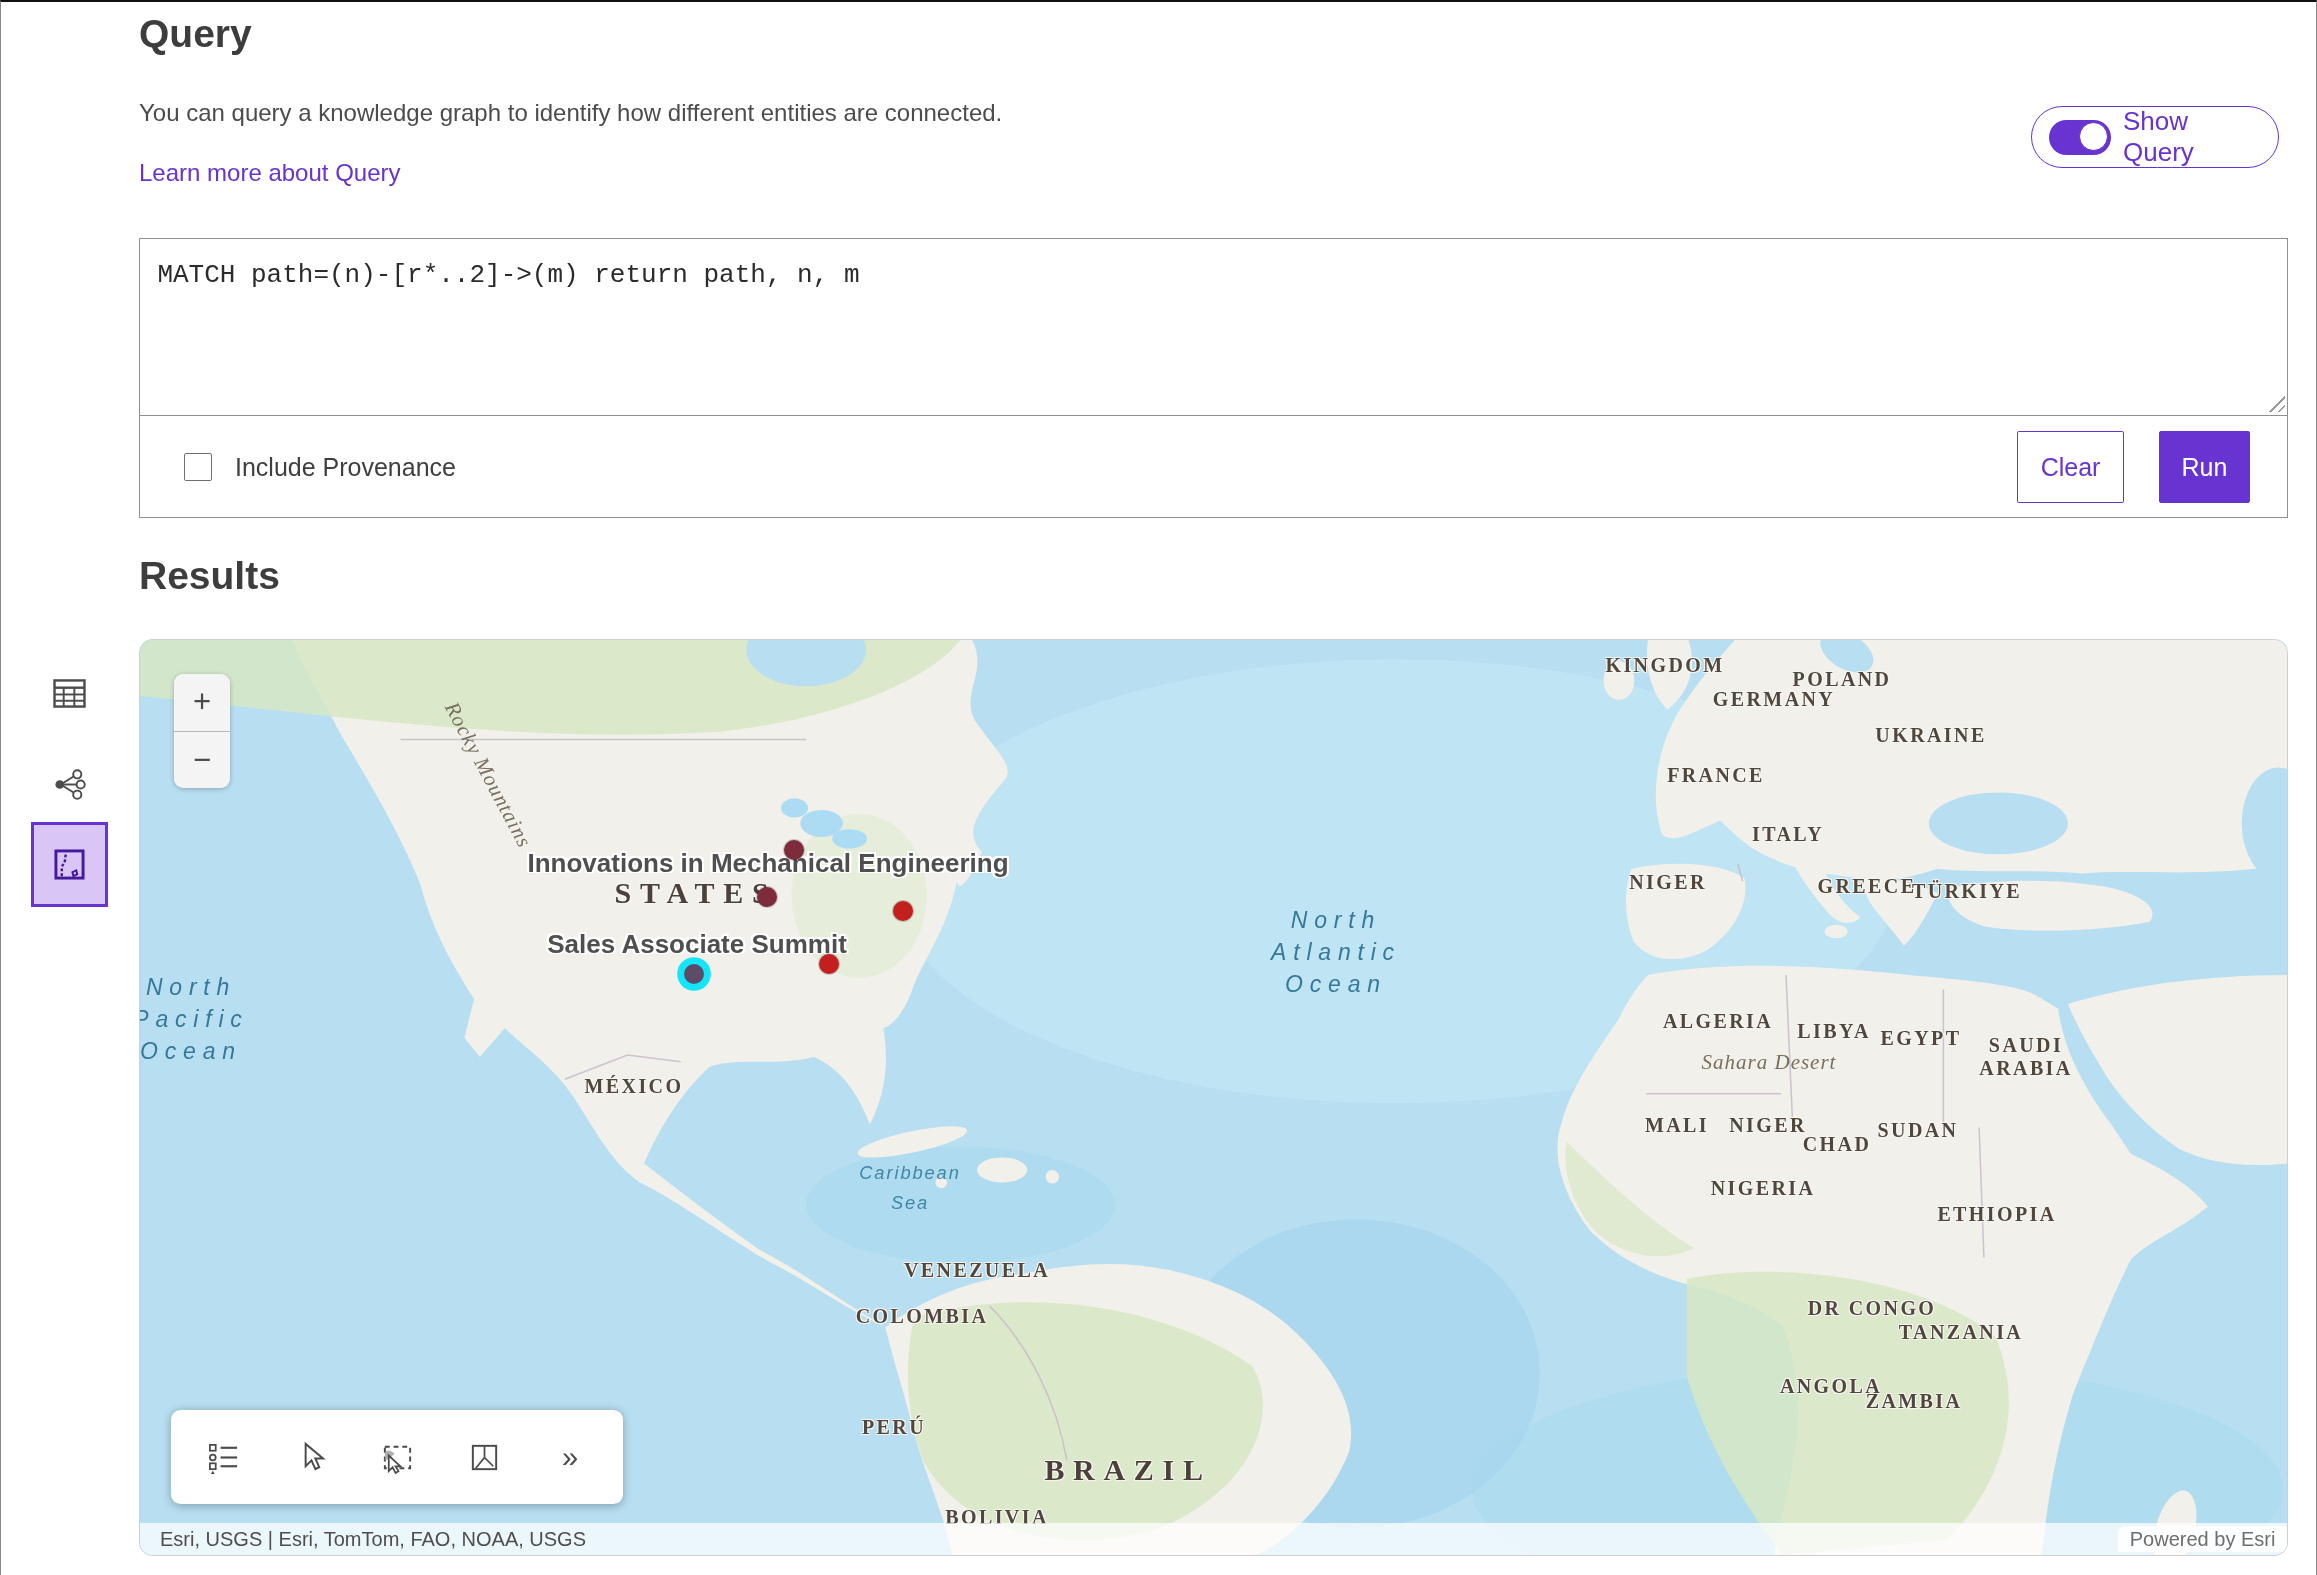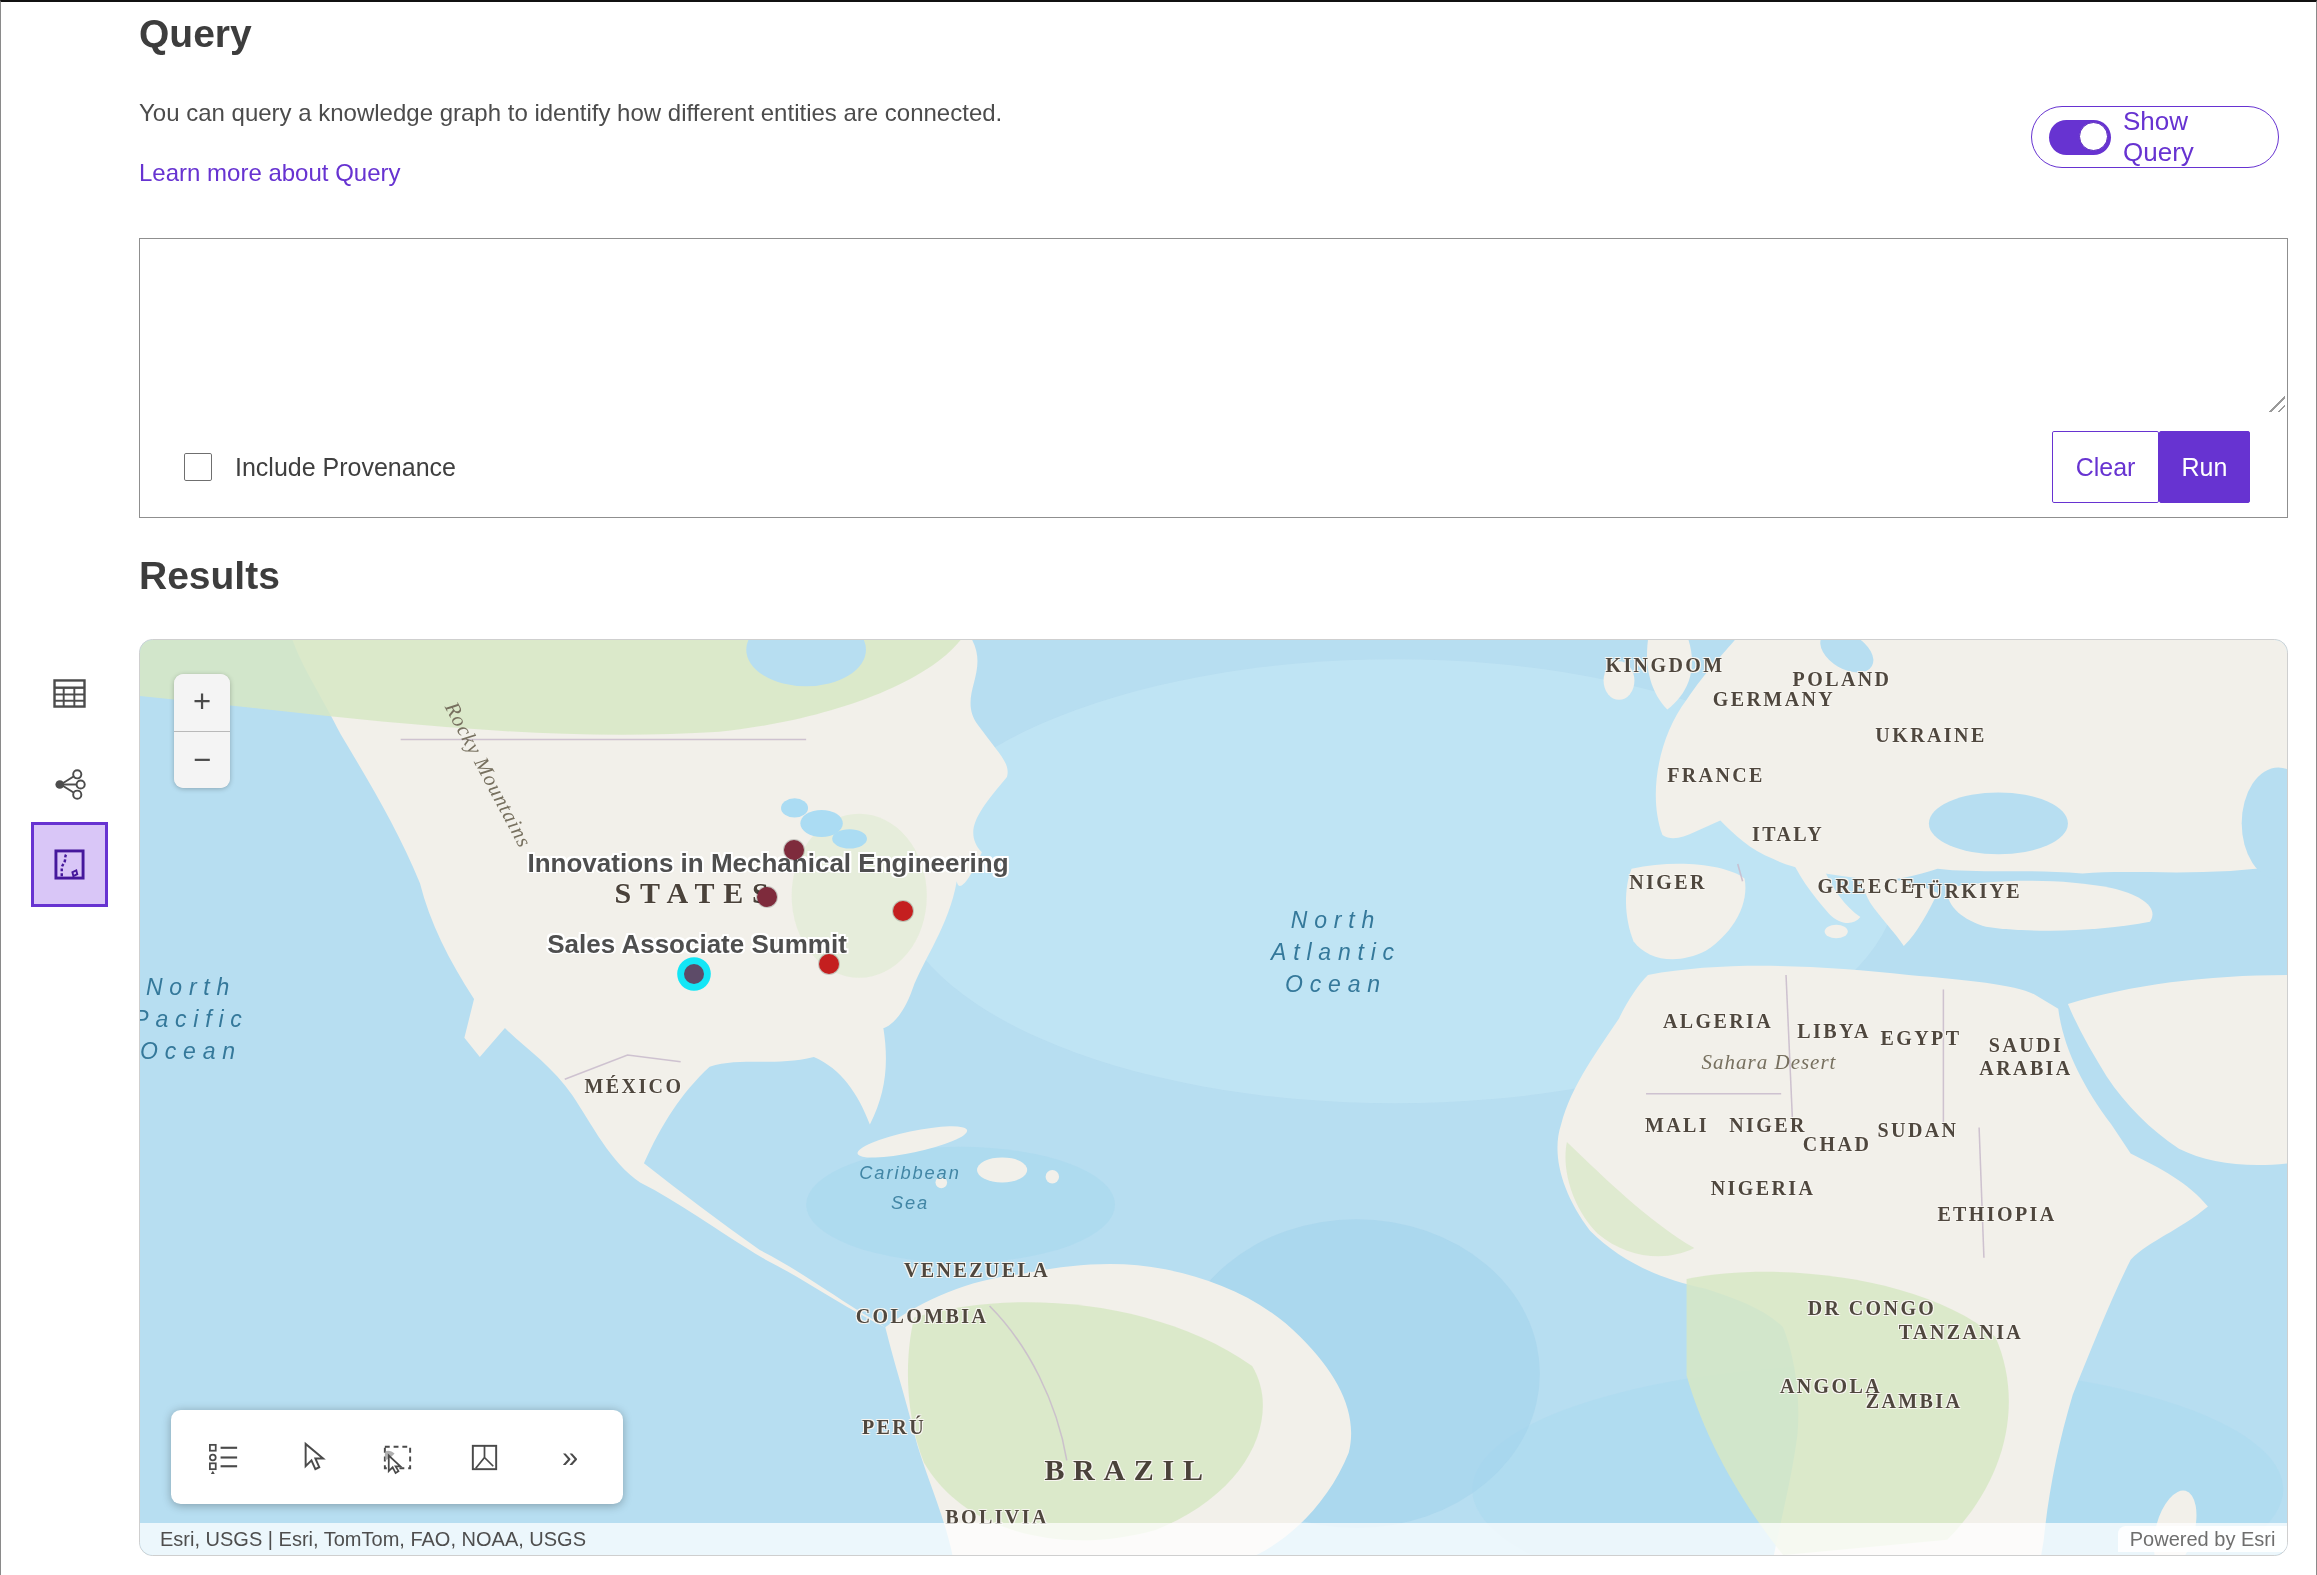--- a/index.html
+++ b/index.html
@@ -19,21 +19,21 @@
   .toggle-label{font-size:26px;color:#6733d1;}
   .query-box{position:absolute;left:138px;top:236px;width:2149px;height:280px;border:1px solid #8f8f8f;box-sizing:border-box;background:#fff;}
   .query-textarea{display:block;width:100%;height:177px;border:none;border-bottom:1px solid #8f8f8f;box-sizing:border-box;
     font-family:"Liberation Mono","DejaVu Sans Mono",monospace;font-size:26px;color:#2b2b2b;padding:19.3px 17.4px;resize:none;outline:none;line-height:1.35;}
   .resize-corner{position:absolute;right:1.9px;top:154px;width:19.3px;height:19.3px;
     background:repeating-linear-gradient(135deg,transparent 0 3.9px,#9a9a9a 3.9px 5.8px);clip-path:polygon(100% 0,100% 100%,0 100%);}
   .query-footer{position:absolute;left:0;right:0;top:178px;bottom:0;display:flex;align-items:center;text-align:center;}
   .chk-wrap{display:flex;align-items:center;gap:23px;margin-left:44px;cursor:pointer;}
   .checkbox{width:28px;height:28px;border:1.9px solid #6f6f6f;border-radius:1.9px;background:#fff;box-sizing:border-box;}
   .chk-label{font-size:25px;color:#3f3f3f;}
-  .footer-btns{margin-left:auto;display:flex;padding-right:37px;}
+  .footer-btns{margin-left:auto;display:flex;gap:35px;padding-right:37px;}
   .btn{height:72px;display:flex;align-items:center;justify-content:center;font-size:25px;border-radius:1.9px;cursor:pointer;box-sizing:border-box;}
   .btn-clear{width:107px;border:1.9px solid #6733d1;color:#6733d1;background:#fff;}
   .btn-run{width:91px;background:#6733d1;color:#fff;border:1.9px solid #6733d1;}
   
   .view-col{position:absolute;left:30px;top:666px;width:81px;}
   .view-btn{position:absolute;left:13.5px;width:50px;height:50px;display:flex;align-items:center;justify-content:center;cursor:pointer;}
   #view-table{top:0px;}
   #view-graph{top:91px;}
   .view-selected{position:absolute;left:0;top:154px;width:77px;height:85px;background:#d9c6f7;border:3.9px solid #6733d1;
     box-sizing:border-box;display:flex;align-items:center;justify-content:center;cursor:pointer;}
@@ -74,20 +74,21 @@
   <a class="learn-link">Learn more about Query</a>
 
   <div class="toggle-pill">
     <span class="switch">
         <span class="knob"></span>
       </span>
     <span class="toggle-label">Show Query</span>
   </div>
 
   <div class="query-box">
+    <textarea class="query-textarea" spellcheck="false" style="">MATCH path=(n)-[r*..2]-&gt;(m) return path, n, m</textarea>
     <div class="resize-corner"></div>
     <div class="query-footer">
       <div class="chk-wrap">
         <span class="checkbox"></span>
         <span class="chk-label">Include Provenance</span>
       </div>
       <div class="footer-btns">
         <div class="btn btn-clear">Clear</div>
         <div class="btn btn-run">Run</div>
       </div>

